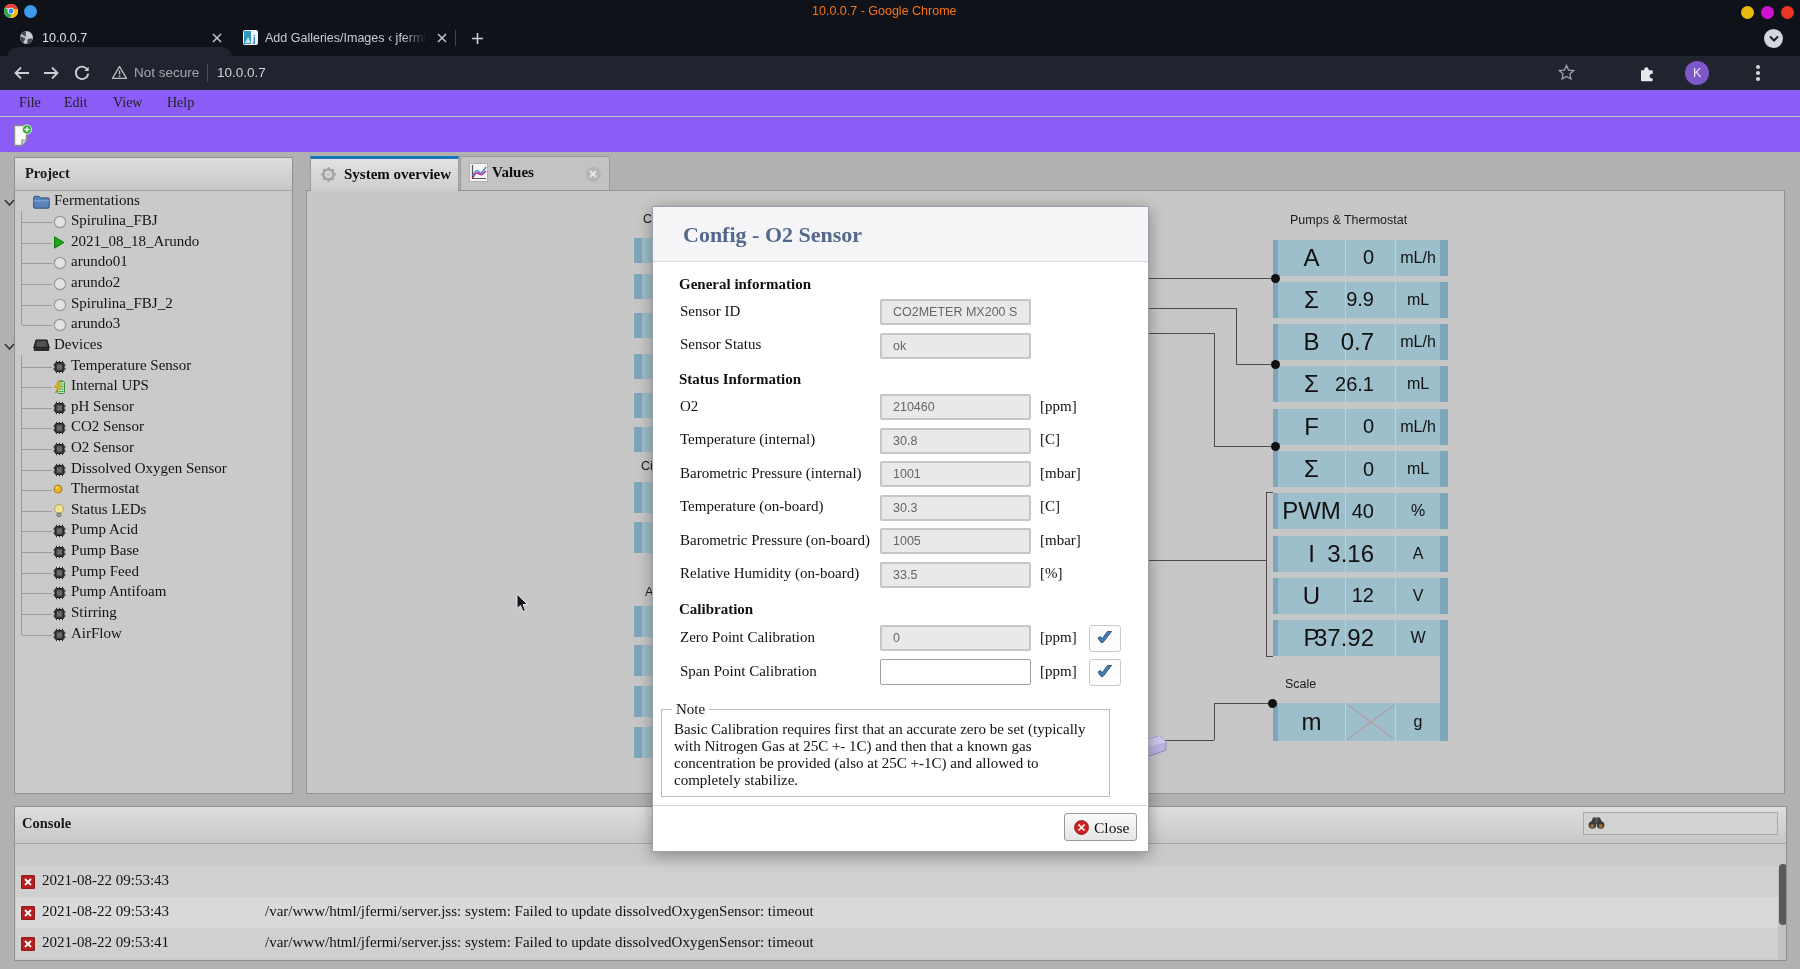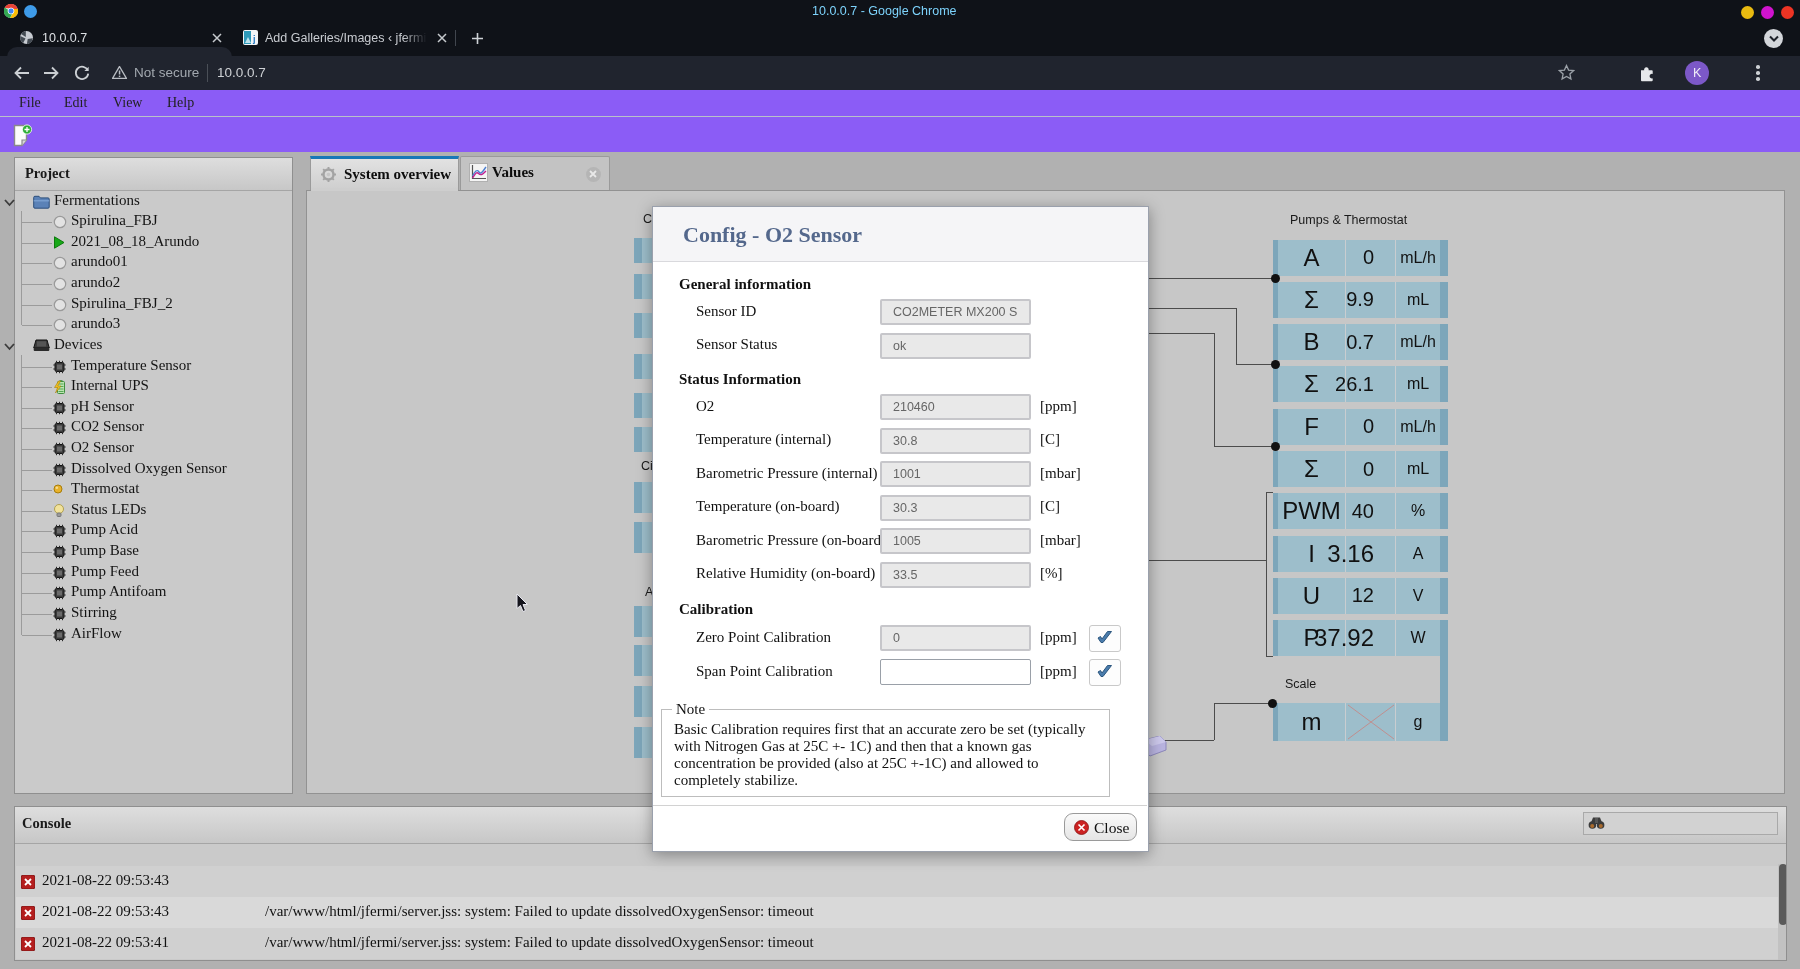--- a/index.html
+++ b/index.html
@@ -35,21 +35,21 @@
   .c2 .cell{justify-content:flex-end;padding-right:21px;box-sizing:border-box;}
   .c3{position:absolute;left:123px;top:0;bottom:0;width:44px;}
   .cell{display:flex;align-items:center;justify-content:center;height:100%;font-family:"Liberation Sans",sans-serif;color:#111;}
   
   .wire{position:absolute;background:#4c4c4c;}
   .dot{position:absolute;width:9px;height:9px;border-radius:50%;background:#111;}
   
   #dialog{left:652px;top:206px;width:495px;height:644px;background:#fff;border:1px solid #9aa0ac;
      box-shadow:0 3px 14px rgba(0,0,0,0.35);}
   #dlghead{left:0;top:0;right:0;height:54px;background:#f5f5f7;border-bottom:1px solid #d9d9dd;}
-  .dlabel{position:absolute;left:27px;font-size:15px;color:#111;white-space:nowrap;margin-left:16px;}
+  .dlabel{position:absolute;left:27px;font-size:15px;color:#111;white-space:nowrap;}
   .dhead{position:absolute;left:26px;font-size:15px;font-weight:bold;color:#111;}
   .dinput{position:absolute;left:227px;width:136px;height:22px;background:#e9e9e9;border:2px solid #c6c6ca;
      border-radius:2px;font-family:"Liberation Sans",sans-serif;font-size:12.5px;color:#666;
      padding:0 0 0 11px;line-height:22px;}
   .dunit{position:absolute;left:387px;font-size:15px;color:#111;}
   .chkbtn{position:absolute;left:436px;width:30px;height:25px;background:#fdfdfd;border:1px solid #c9c9c9;border-radius:3px;}
   
   #console{left:14px;top:654px;width:1773px;height:155px;background:#cacaca;border:1px solid #8f8f8f;box-sizing:border-box;}
   .crow{position:absolute;left:1px;width:1763px;height:31px;font-size:15px;color:#111;}
   .cicon{position:absolute;left:5px;top:9px;}
@@ -61,21 +61,21 @@
   <div class="abs" id="titlebar">
     <svg class="abs" style="left:4px;top:4px" width="14" height="14" viewBox="0 0 14 14">
       <circle cx="7" cy="7" r="7" fill="#e8e8e8"></circle>
       <path d="M7 0 A7 7 0 0 1 13.7 5 L7 5 Z" fill="#ea4335"></path>
       <path d="M0.6 3.8 A7 7 0 0 1 7 0 L13.7 5 L8.5 5 Z" fill="#ea4335"></path>
       <path d="M0.6 3.5 A7 7 0 0 0 6 13.9 L8.8 8.7 L4.4 6 Z" fill="#34a853"></path>
       <path d="M13.7 5 A7 7 0 0 1 6.2 13.95 L9.4 8.5 L10 5 Z" fill="#fbbc05"></path>
       <circle cx="7" cy="7" r="3" fill="#4285f4" stroke="#fff" stroke-width="0.8"></circle>
     </svg>
     <div class="abs" style="left:24px;top:5px;width:13px;height:13px;border-radius:50%;background:#3e9be9"></div>
-    <div class="abs ctext" style="left:812px;top:4px;font-size:12.5px;color:#7dd3fc">10.0.0.7 - Google Chrome</div>
+    <div class="abs ctext" style="left:812px;top:4px;font-size:12.5px;color:#f97316">10.0.0.7 - Google Chrome</div>
     <div class="abs" style="left:1741px;top:6px;width:13px;height:13px;border-radius:50%;background:#e9ba10"></div>
     <div class="abs" style="left:1761px;top:6px;width:13px;height:13px;border-radius:50%;background:#d013ce"></div>
     <div class="abs" style="left:1781px;top:6px;width:13px;height:13px;border-radius:50%;background:#ee3424"></div>
   </div>
   <div class="abs" id="tabstrip">
     <div class="abs" id="activetab"></div>
     <svg class="abs" style="left:19px;top:8px" width="15" height="15" viewBox="0 0 15 15">
       <circle cx="7.5" cy="7.5" r="6.5" fill="#c7cbd1"></circle>
       <path d="M6.8 1 A6.5 6.5 0 0 0 2 3.9 L6.8 7 Z" fill="#434a52"></path>
       <path d="M1.3 6 A6.5 6.5 0 0 0 4.2 12.9 L6.5 8.5 Z" fill="#434a52"></path>
@@ -431,21 +431,21 @@
                 <div class="cell" style="font-size:16px">mL</div>
               </div>
             </div>
         <div class="prow" style="top:133.1px;height:36px">
               <div class="pl"></div>
               <div class="pr"></div>
               <div class="c1">
                 <div class="cell" style="font-size:24px">B</div>
               </div>
               <div class="c2">
-                <div class="cell" style="font-size:20px">0.7</div>
+                <div class="cell" style="font-size:24px">0.7</div>
               </div>
               <div class="c3">
                 <div class="cell" style="font-size:16px">mL/h</div>
               </div>
             </div>
         <div class="prow" style="top:175.4px;height:36px">
               <div class="pl"></div>
               <div class="pr"></div>
               <div class="c1">
                 <div class="cell" style="font-size:24px">Σ</div>
@@ -681,21 +681,21 @@
     <div class="chkbtn" style="top:452.0px">
         <svg style="position:absolute;left:6px;top:4px" width="18" height="16" viewBox="0 0 18 16">
           <path d="M2 8 L5 12.5 L7 12.5 L15.5 1.5 L11.5 1.5 L6 9 L4.5 6.5 Z" fill="#4a7cac" stroke="#2c567e" stroke-width="1"></path>
         </svg>
       </div>
     <div class="abs" style="left:8px;top:502px;width:447px;height:86px;border:1px solid #bdbdbd">
         <div class="abs" style="left:10px;top:-9px;background:#fff;padding:0 4px;font-size:15px;color:#111">Note</div>
         <div class="abs" style="left:12px;top:11px;width:424px;font-size:15px;line-height:17px;color:#111">Basic Calibration requires first that an accurate zero be set (typically with Nitrogen Gas at 25C +- 1C) and then that a known gas concentration be provided (also at 25C +-1C) and allowed to completely stabilize.</div>
       </div>
     <div class="abs" style="left:0px;top:598px;width:494px;height:1px;background:#d2d2d2"></div>
-    <div class="abs" style="left:411px;top:606px;width:73px;height:28px;background:linear-gradient(#fafafa,#e5e5e5);border:1px solid #9a9a9a;border-radius:9px;box-sizing:border-box">
+    <div class="abs" style="left:411px;top:606px;width:73px;height:28px;background:linear-gradient(#fafafa,#e5e5e5);border:1px solid #9a9a9a;border-radius:3px;box-sizing:border-box">
         <svg style="position:absolute;left:9px;top:6px" width="15" height="15" viewBox="0 0 15 15">
           <circle cx="7.5" cy="7.5" r="7" fill="#cc2222" stroke="#881111" stroke-width="0.8"></circle>
           <path d="M4.5 4.5 L10.5 10.5 M10.5 4.5 L4.5 10.5" stroke="#fff" stroke-width="1.7"></path>
         </svg>
         <span class="abs" style="left:29px;top:5px;font-size:15.5px;color:#111">Close</span>
       </div>
   </div>
 </div>
 
 </body></html>

